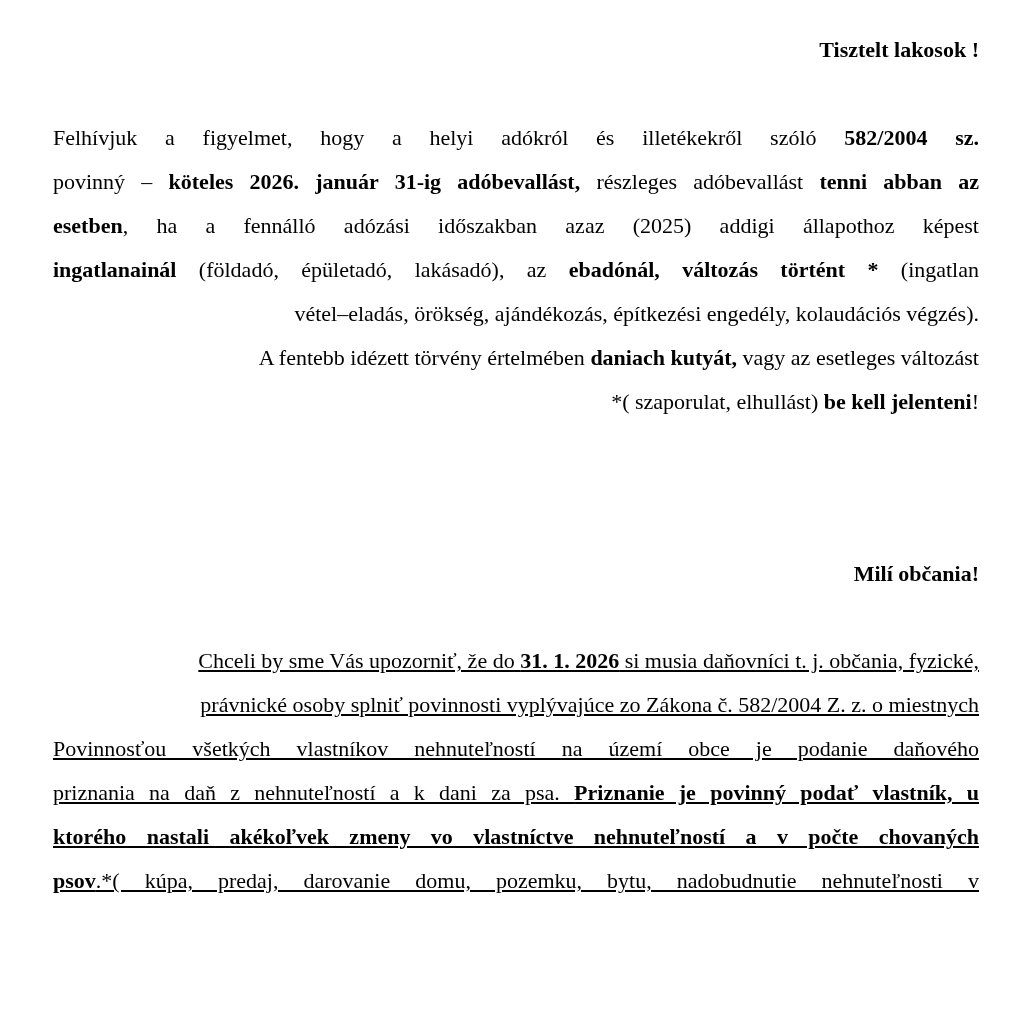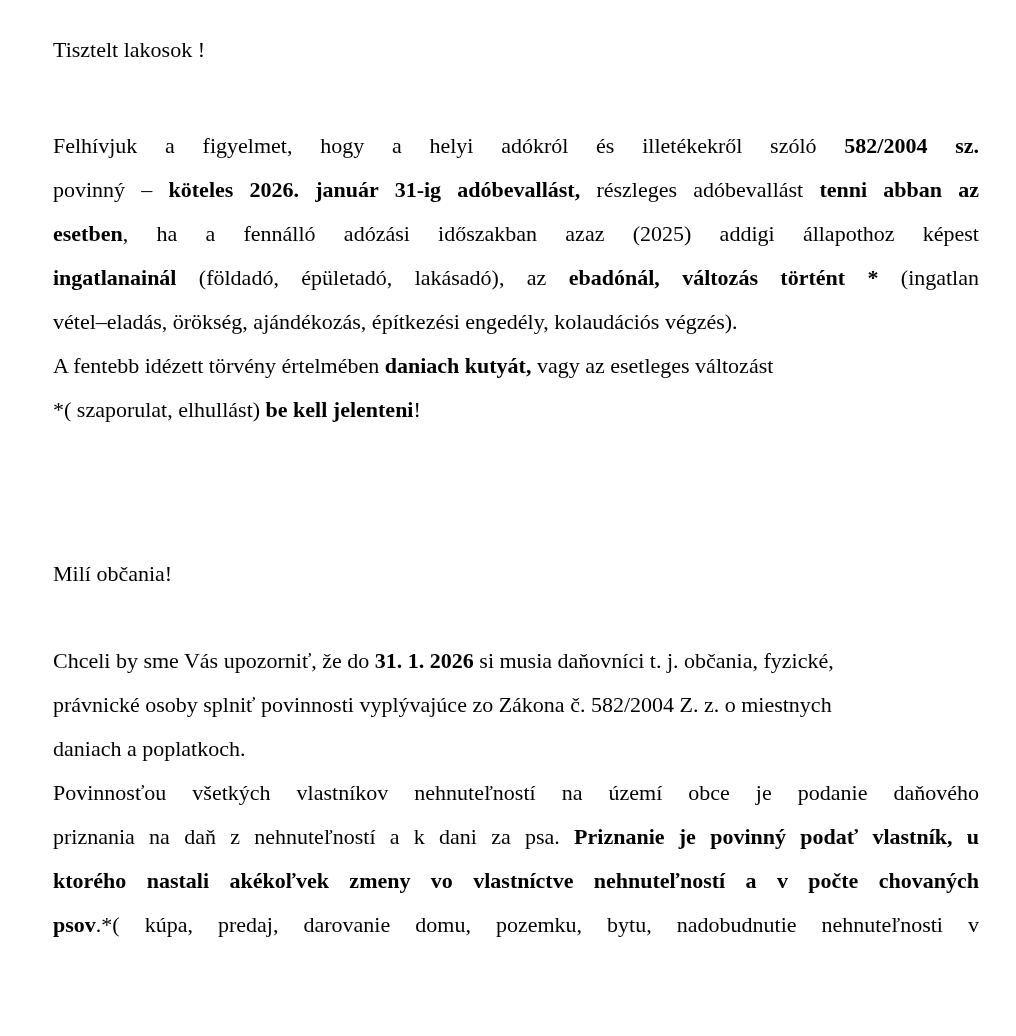--- a/index.html
+++ b/index.html
@@ -18,22 +18,22 @@
   .page {
     position: absolute;
     left: 53px;
     top: 0;
     width: 926px;
   }
   .title {
     position: absolute;
     left: 0;
     width: 926px;
-    text-align: left;
-    font-weight: normal;
+    text-align: right;
+    font-weight: bold;
     font-size: 22px;
     line-height: 28px;
     margin: 0;
   }
   .para {
     position: absolute;
     left: 0;
     width: 926px;
     font-size: 22px;
     line-height: 44px;
@@ -49,46 +49,45 @@
     text-align: justify;
     text-align-last: justify;
     white-space: normal;
     overflow: hidden;
   }
   .ll {
     display: block;
     width: 926px;
     height: 44px;
     line-height: 44px;
-    text-align: left;
+    text-align: right;
     white-space: nowrap;
   }
   .hl1 { top: 36px; }
-  .p1 { top: 124px; }
+  .p1 { top: 116px; }
   .hl2 { top: 560px; }
-  .p2 { top: 639px; }
+  .p2 { top: 639px; text-decoration: underline; }
 </style>
 </head>
 <body>
 
 <div class="page">
   <h1 class="title hl1">Tisztelt lakosok !</h1>
   <div class="para p1">
       <span class="jl"><span>Felhívjuk a figyelmet, hogy a helyi adókról és illetékekről szóló </span><b>582/2004 sz.</b></span>
       <span class="jl"><span>povinný – </span><b>köteles 2026. január 31-ig adóbevallást,</b><span> részleges adóbevallást </span><b>tenni abban az</b></span>
       <span class="jl"><b>esetben</b><span>, ha a fennálló adózási időszakban azaz (2025) addigi állapothoz képest</span></span>
       <span class="jl"><b>ingatlanainál</b><span> (földadó, épületadó, lakásadó), az </span><b>ebadónál, változás történt *</b><span> (ingatlan</span></span>
       <span class="ll"><span>vétel–eladás, örökség, ajándékozás, építkezési engedély, kolaudációs végzés).</span></span>
       <span class="ll"><span>A fentebb idézett törvény értelmében </span><b>daniach kutyát,</b><span> vagy az esetleges változást</span></span>
       <span class="ll"><span>*( szaporulat, elhullást) </span><b>be kell jelenteni</b><span>!</span></span>
     </div>
 
   <h1 class="title hl2">Milí občania!</h1>
   <div class="para p2">
       <span class="ll"><span>Chceli by sme Vás upozorniť, že do </span><b>31. 1. 2026</b><span> si musia daňovníci t. j. občania, fyzické,</span></span>
       <span class="ll"><span>právnické osoby splniť povinnosti vyplývajúce zo Zákona č. 582/2004 Z. z. o miestnych</span></span>
-      <span class="ll"><span>daniach a poplatkoch.</span></span>
       <span class="jl"><span>Povinnosťou všetkých vlastníkov nehnuteľností na území obce je podanie daňového</span></span>
       <span class="jl"><span>priznania na daň z nehnuteľností a k dani za psa. </span><b>Priznanie je povinný podať vlastník, u</b></span>
       <span class="jl"><b>ktorého nastali akékoľvek zmeny vo vlastníctve nehnuteľností a v počte chovaných</b></span>
       <span class="jl"><b>psov</b><span>.*( kúpa, predaj, darovanie domu, pozemku, bytu, nadobudnutie nehnuteľnosti v</span></span>
     </div>
 </div>
 
 </body></html>

